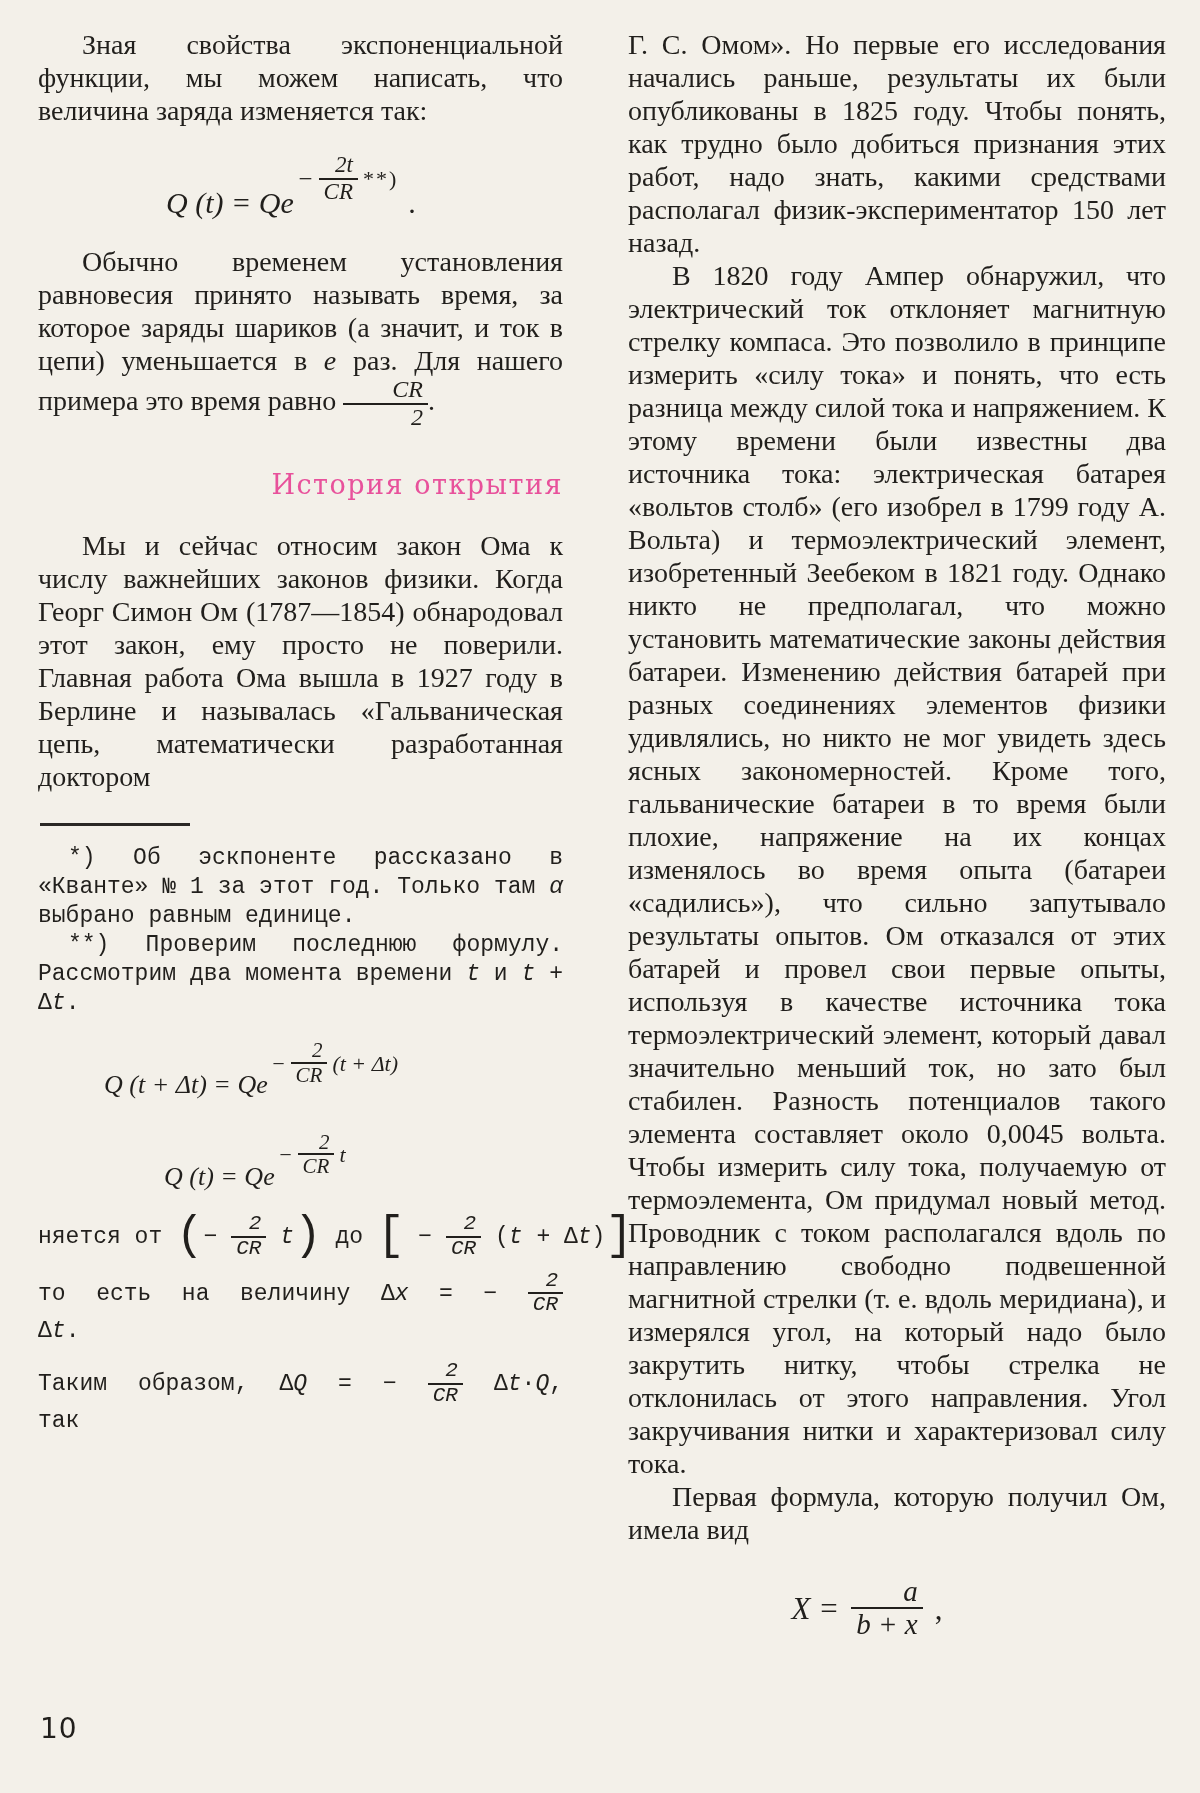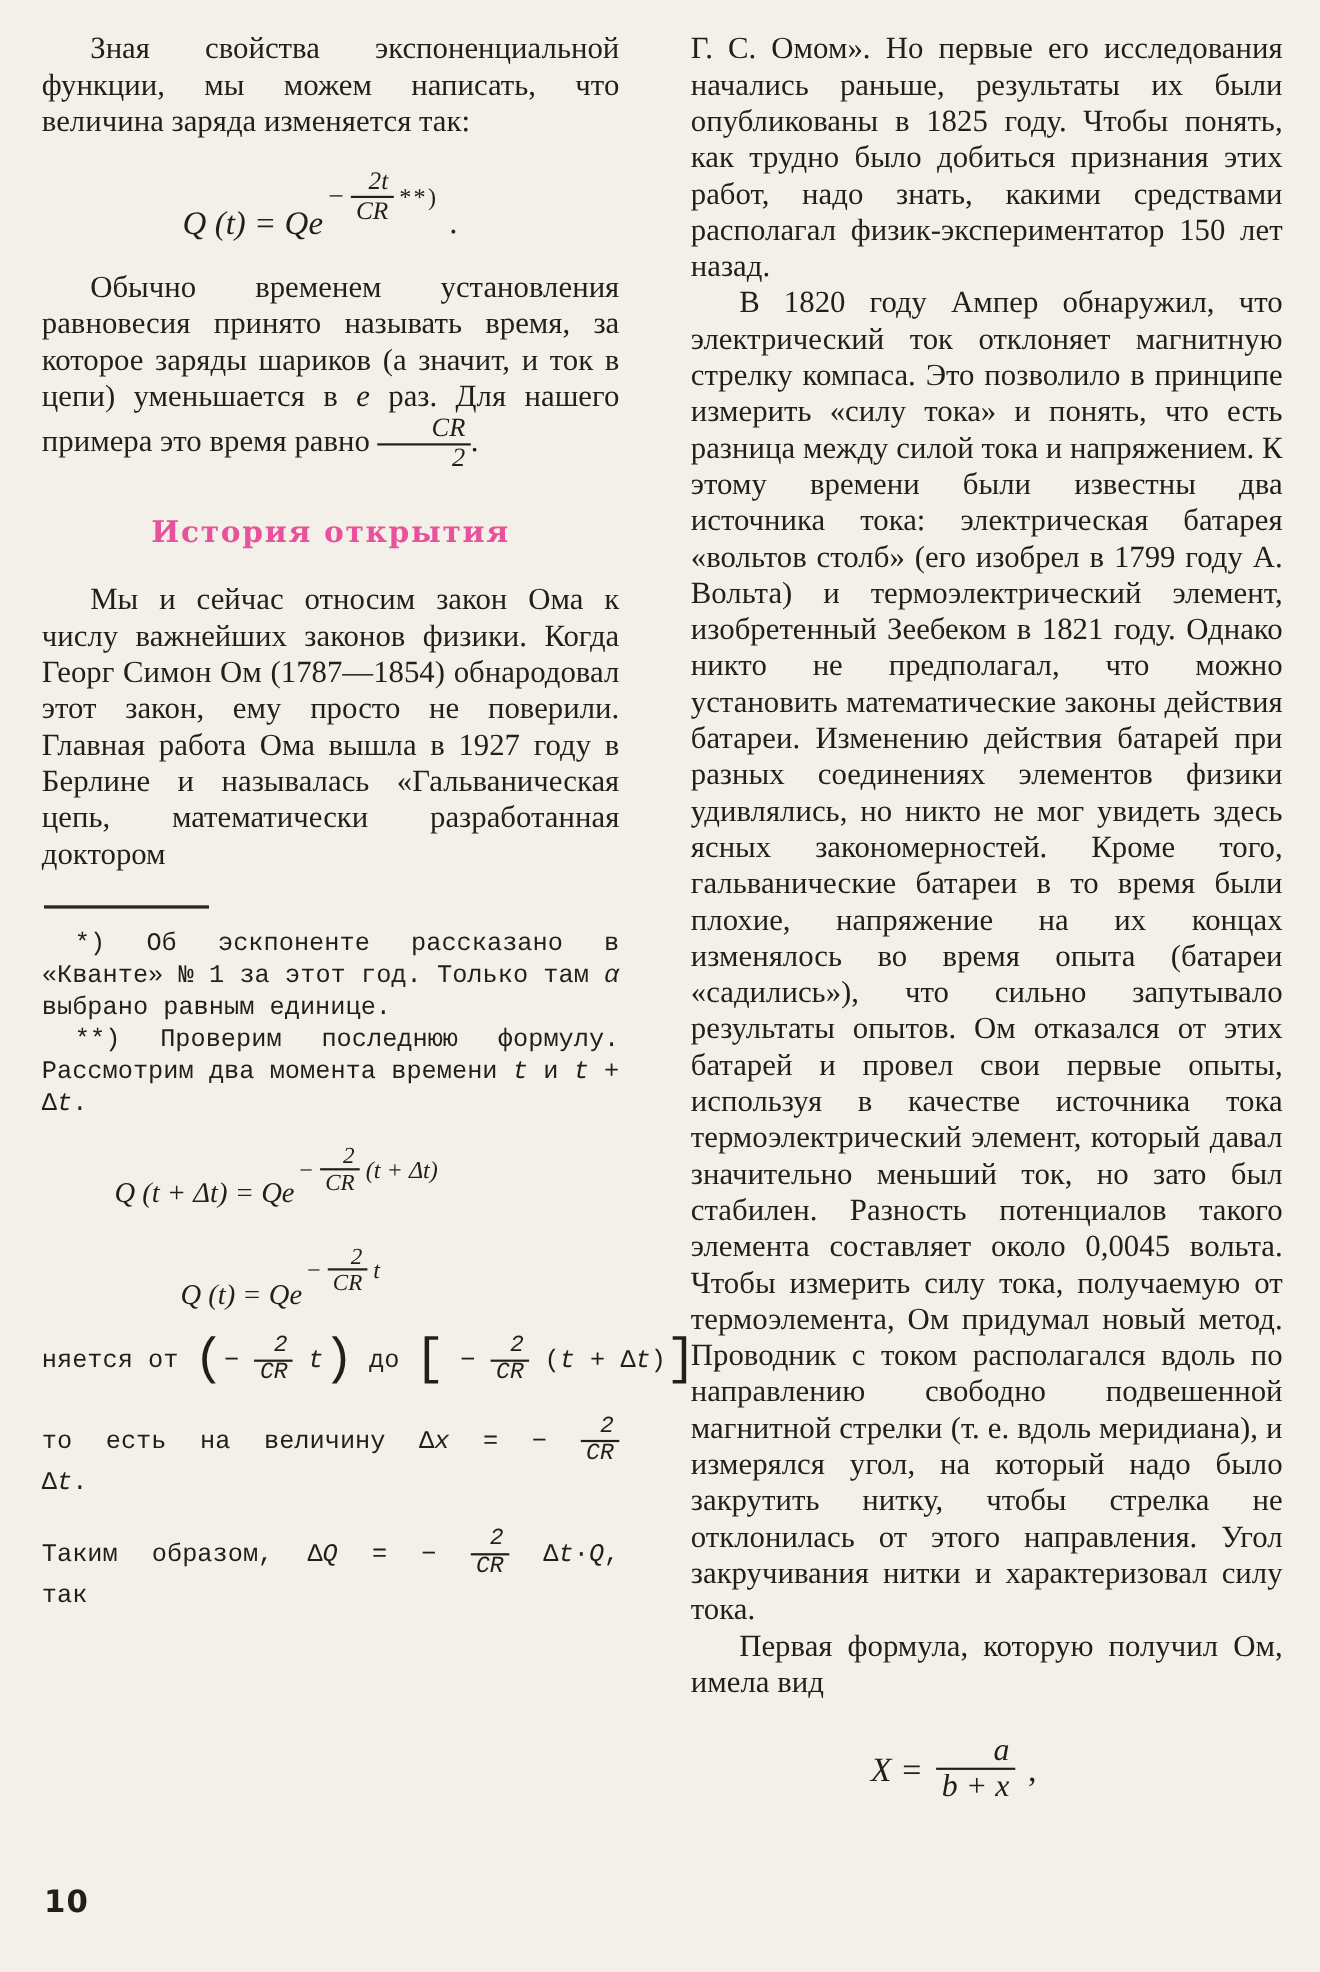--- a/index.html
+++ b/index.html
@@ -9,22 +9,22 @@
     background:var(--paper);color:var(--ink);
     font-family:"Liberation Serif", serif;
   }
   .col{position:absolute;top:28px;text-align:justify;font-size:28px;line-height:33px;}
   #col-left{left:38px;width:525px;}
   #col-right{left:628px;width:538px;}
   p{margin:0;text-indent:44px;}
   p.noindent{text-indent:0;}
 
   .heading{
-    font-family:"DejaVu Serif", serif;font-weight:bold;font-size:27px;
-    letter-spacing:1.5px;color:var(--pink);text-align:center;
+    font-family:"DejaVu Serif", serif;font-weight:normal;font-size:27px;
+    letter-spacing:1.5px;color:var(--pink);text-align:right;
     margin:38px 0 28px;text-indent:0;
   }
 
   
   .frac{display:inline-flex;flex-direction:column;text-align:right;
         vertical-align:middle;line-height:1.08;font-style:italic;font-size:24px;}
   .frac .num{padding:0 5px;}
   .frac .den{border-top:2px solid currentColor;padding:0 5px;}
 
   
@@ -42,36 +42,36 @@
   .footnote p{text-indent:30px;font-family:Liberation Mono, monospace;}
   .footnote p.noind{text-indent:0;}
   .fn-rule{width:150px;height:0;border-top:3px solid #2a2825;margin:0 0 18px 2px;}
   .footnote .formula-disp{font-size:26px;margin:20px 0 8px;padding-top:24px;}
   .f-a{padding-left:66px;}
   .f-b{padding-left:126px;}
   .footnote .exp{transform:translateY(-23px);font-size:22px;}
   .footnote .exp .frac{font-size:21px;}
   .footnote .frac{font-size:21px;}
   .row-brackets{margin:12px 0 8px;white-space:nowrap;}
-  .row-spread{word-spacing:13px;margin:26px 0;}
+  .row-spread{word-spacing:13px;margin:9px 0;}
   .row-dq{word-spacing:9px;margin:14px 0;}
 
   
   .s-i{font-style:italic;}
   .s-isup{vertical-align:super;font-size:72%;font-style:italic;}
   .s-big{font-size:200%;line-height:0;vertical-align:-5px;}
   .s-fm{font-style:normal;}
 
   
   .f-x{display:flex;justify-content:center;align-items:center;gap:12px;
        padding:0 60px 0 0;margin-top:30px;font-size:31px;}
   .f-x .frac{font-size:29px;}
   .f-x .ftail{margin-left:0;}
 
-  .pagenum{position:absolute;left:40px;top:1712px;font-weight:bold;font-size:28px;
+  .pagenum{position:absolute;left:40px;top:1712px;font-weight:normal;font-size:28px;
            font-family:"DejaVu Sans", sans-serif;letter-spacing:1px;}
 </style>
 </head>
 <body>
 
 <div>
 
   <div class="col" id="col-left">
     <p>Зная свойства экспоненциальной функции, мы можем написать, что величина заряда изменяется так:</p>
 

